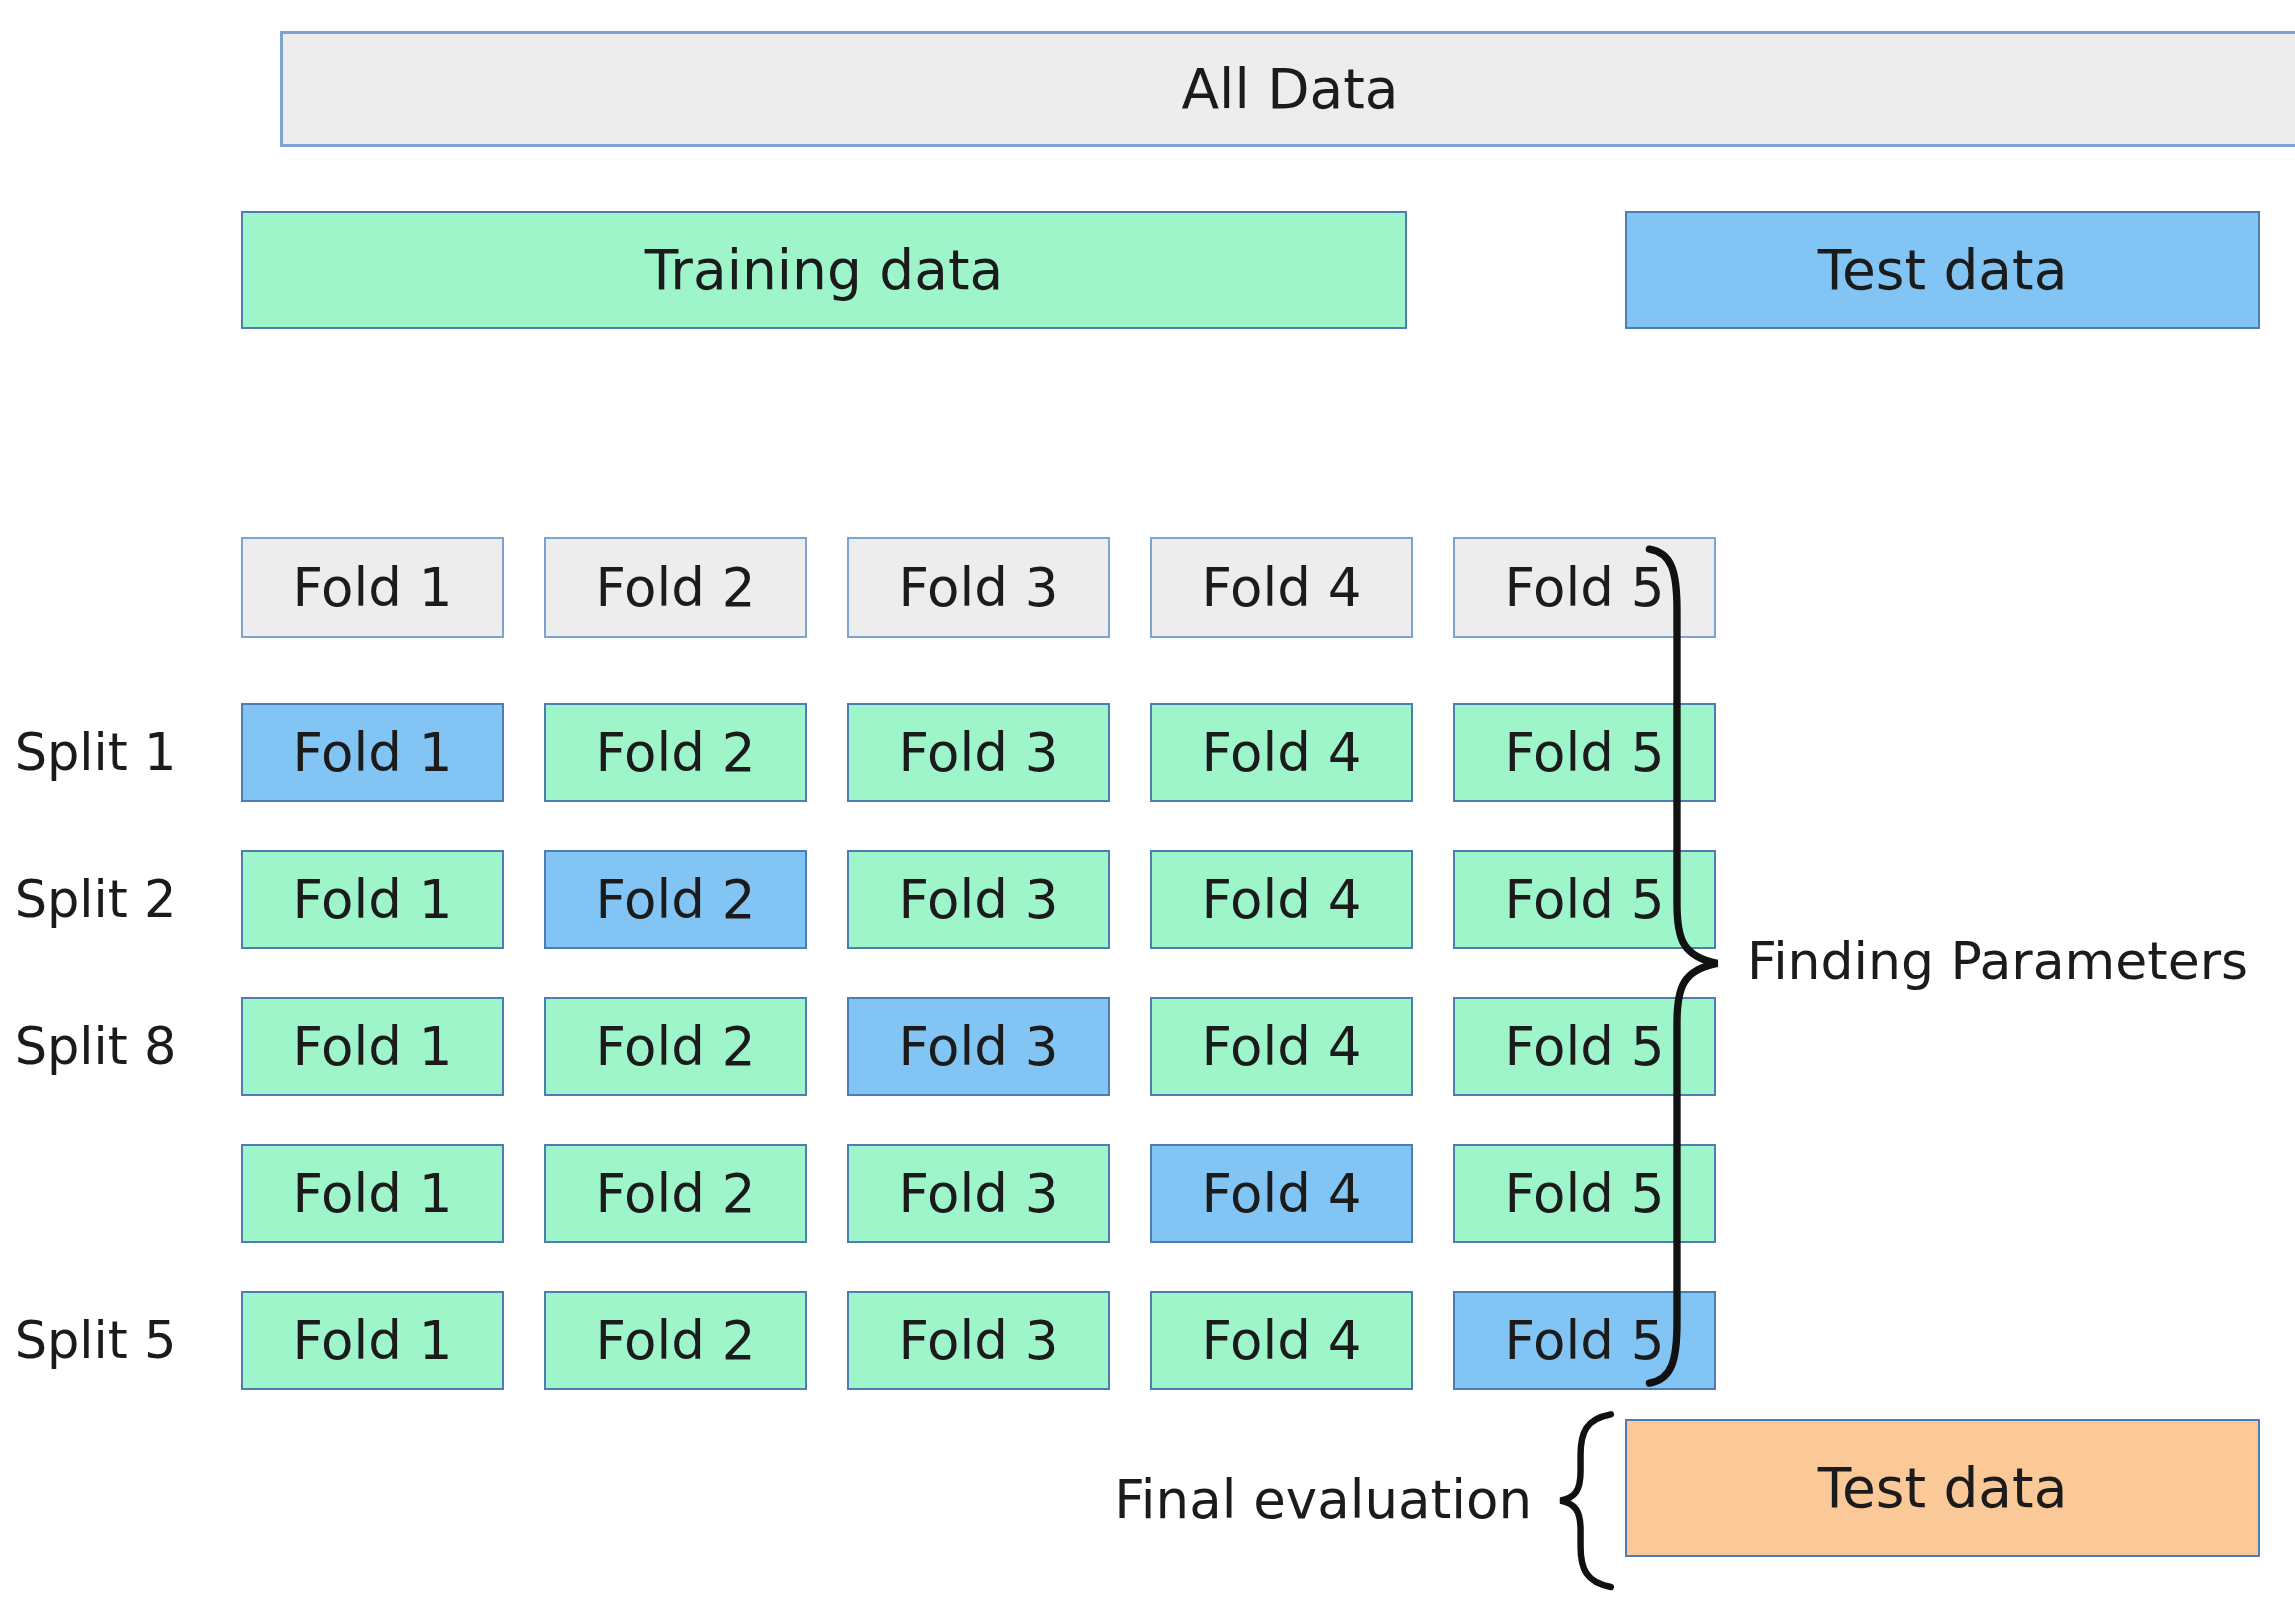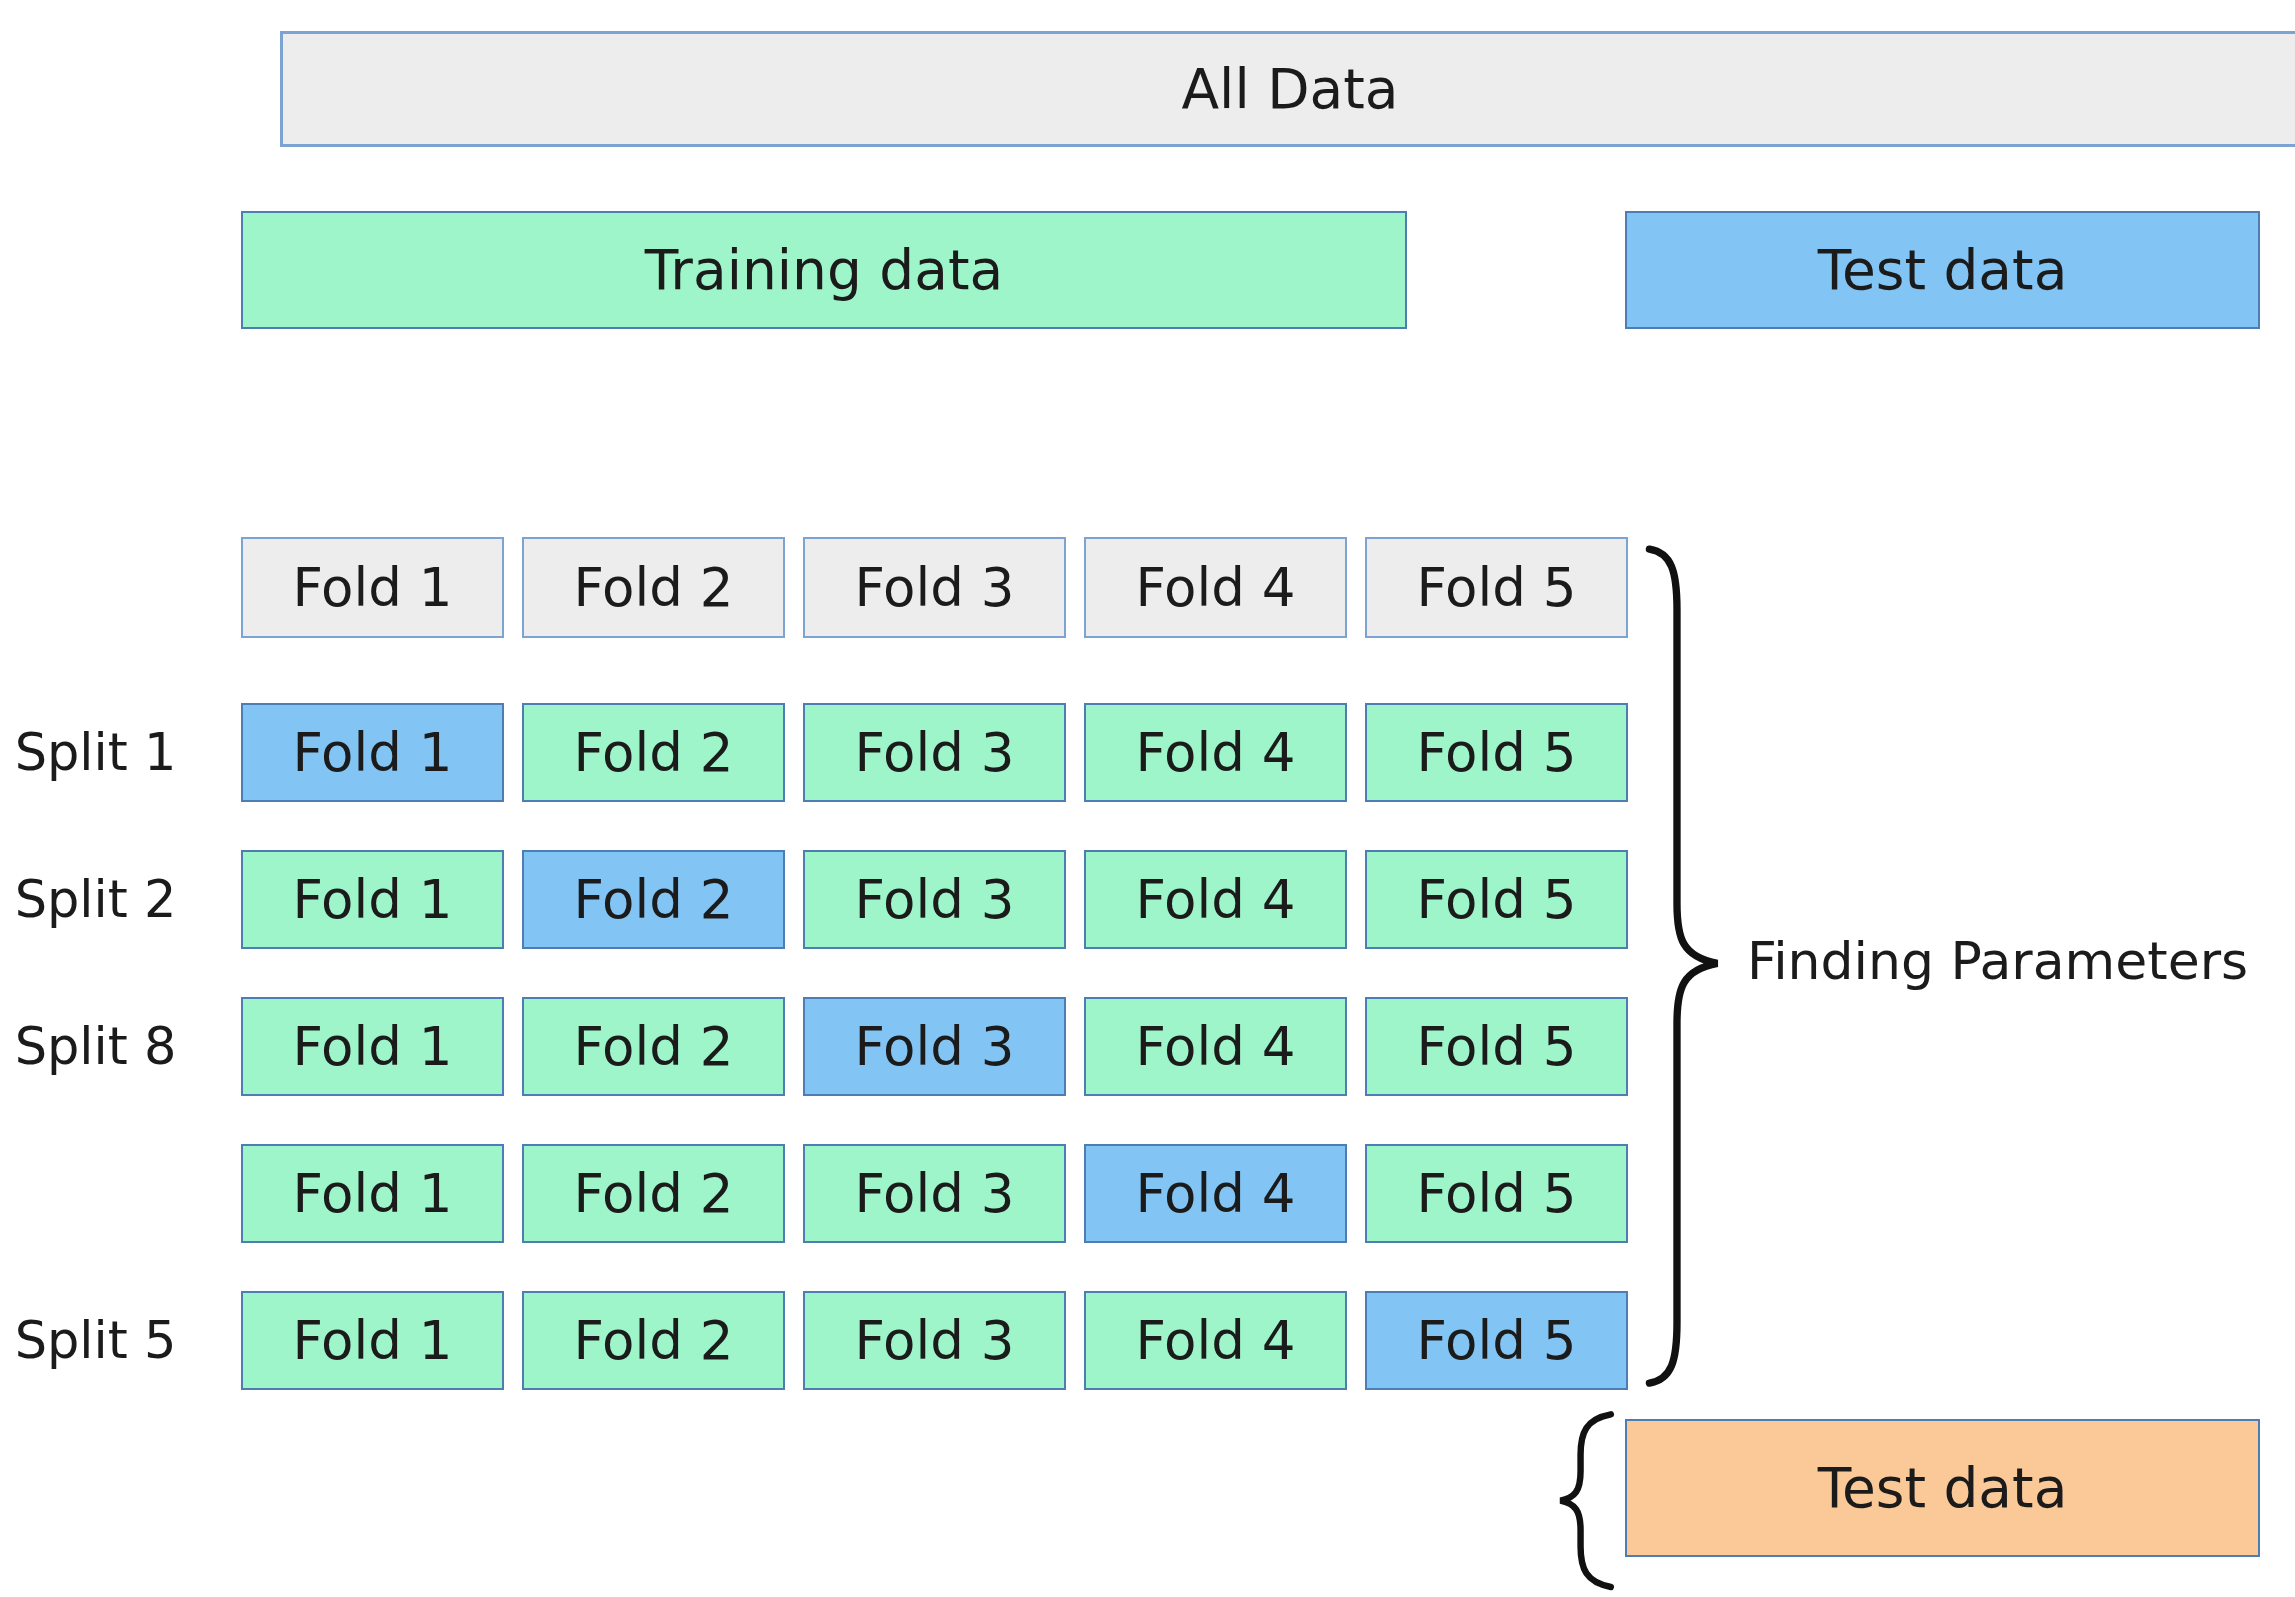--- a/index.html
+++ b/index.html
@@ -24,21 +24,21 @@
   .bar.gray   { background: var(--gray);   border-width: 3.7px; border-color: var(--border-light); }
   .bar.green  { background: var(--green); }
   .bar.blue   { background: var(--blue); }
   .bar.orange { background: var(--orange); }
 
   .all-data  { left: 258px;  top: 31px;  width: 2020px; height: 116px; margin-left: 22px; }
   .training  { left: 241px;  top: 211px; width: 1166px; height: 118px; }
   .test-top  { left: 1625px; top: 211px; width: 635px;  height: 118px; }
   .final-test{ left: 1625px; top: 1419px; width: 635px; height: 138px; }
 
-  .row { position: absolute; left: 241px; display: flex; gap: 18px; }
+  .row { position: absolute; left: 241px; display: flex; gap: 40px; }
   .row.header { top: 537px; }
   .cell {
     width: 263px;
     display: flex;
     align-items: center;
     justify-content: center;
     font-size: 53px;
     border: 2.8px solid var(--border);
   }
   .row.header .cell { height: 101px; background: var(--gray); border-color: var(--border-light); }
@@ -214,19 +214,20 @@
     <path stroke-width="7" d="M 1754 1540
          C 1727 1545, 1721 1560, 1721 1584
          L 1721 1602
          C 1721 1623, 1715 1631, 1699 1634
          C 1715 1637, 1721 1645, 1721 1666
          L 1721 1684
          C 1721 1708, 1727 1723, 1754 1728"></path>
   </svg>
 
   <div class="finding-params">Finding Parameters</div>
+  <div class="final-eval">Final evaluation</div>
 
   <div class="bar orange final-test">
     <span>Test data</span>
   </div>
 
 </div>
 
 
 </body></html>

